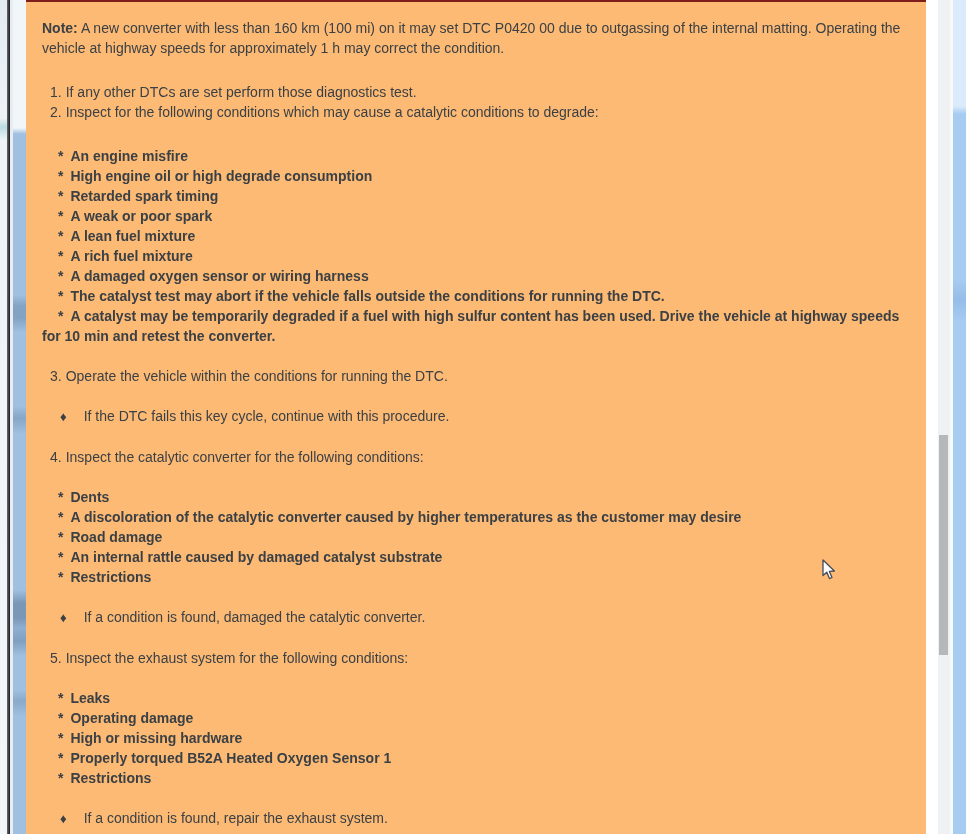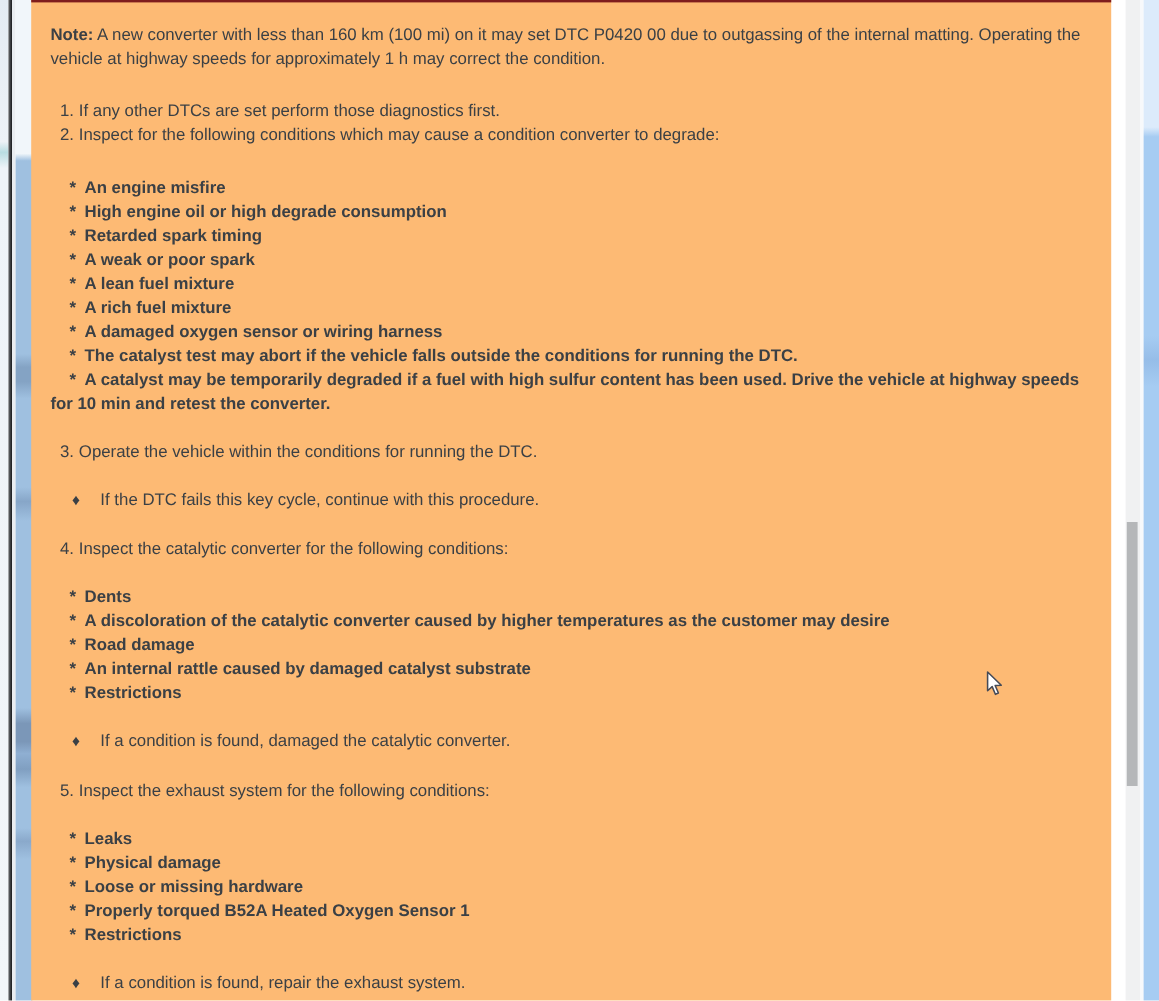--- a/index.html
+++ b/index.html
@@ -59,24 +59,24 @@
 
   <div class="content">
 
     <p class="note">
       <span class="lbl">Note:</span>
       <span>A new converter with less than 160 km (100 mi) on it may set DTC P0420 00 due to outgassing of the internal matting. Operating the vehicle at highway speeds for approximately 1 h may correct the condition.</span>
     </p>
 
     <div class="block-24">
       <div class="line step">
-        <span class="smark">1.</span><span>If any other DTCs are set perform those diagnostics first.</span>
+        <span class="smark">1.</span><span>If any other DTCs are set perform those diagnostics test.</span>
       </div>
       <div class="line step">
-        <span class="smark">2.</span><span>Inspect for the following conditions which may cause a condition converter to degrade:</span>
+        <span class="smark">2.</span><span>Inspect for the following conditions which may cause a catalytic conditions to degrade:</span>
       </div>
     </div>
 
     <div class="block-24">
       <div class="line bullet"><span class="bmark">*</span><span>An engine misfire</span></div>
       <div class="line bullet"><span class="bmark">*</span><span>High engine oil or high degrade consumption</span></div>
       <div class="line bullet"><span class="bmark">*</span><span>Retarded spark timing</span></div>
       <div class="line bullet"><span class="bmark">*</span><span>A weak or poor spark</span></div>
       <div class="line bullet"><span class="bmark">*</span><span>A lean fuel mixture</span></div>
       <div class="line bullet"><span class="bmark">*</span><span>A rich fuel mixture</span></div>
@@ -108,22 +108,22 @@
     <div class="line sub block-20">
       <span class="dmark">♦</span><span>If a condition is found, damaged the catalytic converter.</span>
     </div>
 
     <div class="line step block-20">
       <span class="smark">5.</span><span>Inspect the exhaust system for the following conditions:</span>
     </div>
 
     <div class="block-20">
       <div class="line bullet"><span class="bmark">*</span><span>Leaks</span></div>
-      <div class="line bullet"><span class="bmark">*</span><span>Physical damage</span></div>
-      <div class="line bullet"><span class="bmark">*</span><span>Loose or missing hardware</span></div>
+      <div class="line bullet"><span class="bmark">*</span><span>Operating damage</span></div>
+      <div class="line bullet"><span class="bmark">*</span><span>High or missing hardware</span></div>
       <div class="line bullet"><span class="bmark">*</span><span>Properly torqued B52A Heated Oxygen Sensor 1</span></div>
       <div class="line bullet"><span class="bmark">*</span><span>Restrictions</span></div>
     </div>
 
     <div class="line sub block-20">
       <span class="dmark">♦</span><span>If a condition is found, repair the exhaust system.</span>
     </div>
 
   </div>
 

